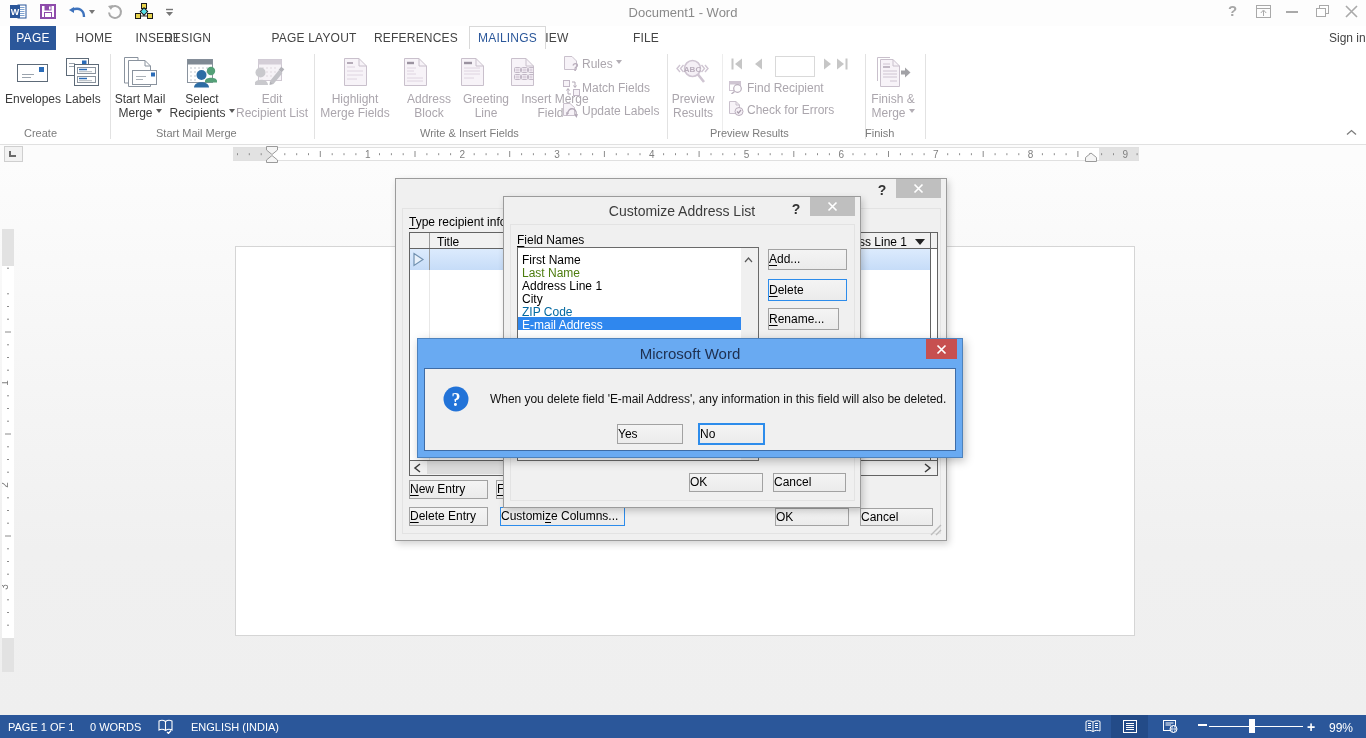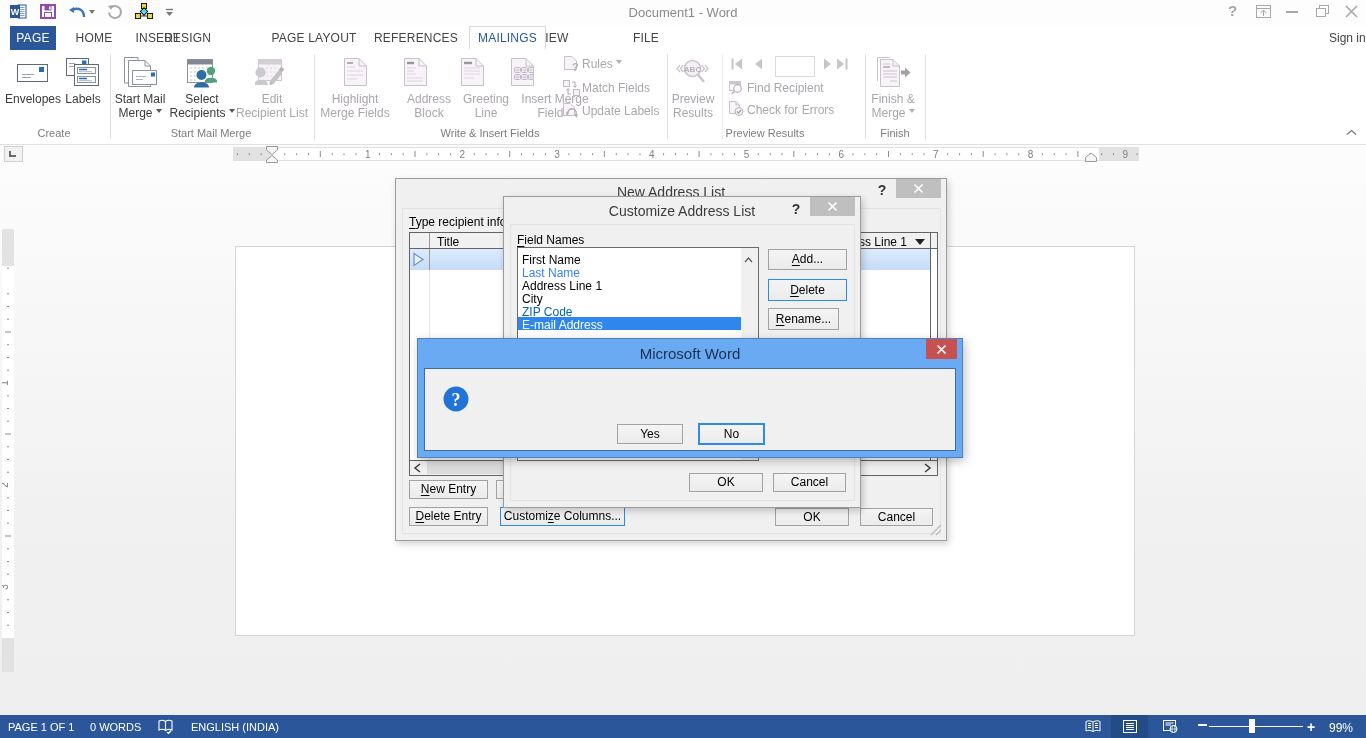--- a/index.html
+++ b/index.html
@@ -1,27 +1,27 @@
 <!DOCTYPE html>
 <html><head><meta charset="utf-8">
 <style>
 html,body{margin:0;padding:0}
 #app{position:relative;width:1366px;height:738px;font-family:"Liberation Sans",sans-serif;
 background:#fff;overflow:hidden;font-size:12px;color:#444}
 .ab{position:absolute}
 .tab{position:absolute;top:26px;height:24px;line-height:24px;color:#444;font-size:12px;letter-spacing:.2px}
-.glab{position:absolute;top:127px;height:12px;line-height:12px;font-size:11px;color:#7c7c7c;text-align:center}
+.glab{position:absolute;top:127px;height:12px;line-height:12px;font-size:11px;color:#7c7c7c;}
 .sep{position:absolute;top:54px;height:85px;width:1px;background:#e2e2e2}
 .bt1{position:absolute;top:93px;font-size:12px;color:#3b3b3b;text-align:center;line-height:12px;white-space:nowrap}
 .bt2{position:absolute;top:107px;font-size:12px;color:#3b3b3b;text-align:center;line-height:12px;white-space:nowrap}
 .dis{color:#aba6ad!important}
 .car{display:inline-block;width:0;height:0;border:3px solid transparent;border-top:4px solid #585858;margin-left:3px;vertical-align:1px}
 .car2{display:inline-block;width:0;height:0;border:3px solid transparent;border-top:4px solid #b3aeb5;margin-left:3px;vertical-align:1px}
 .btn{position:absolute;border:1px solid #a2a2a2;background:linear-gradient(#f4f4f4,#ebebeb);
-font-size:12px;color:#000;text-align:center;box-sizing:border-box}
+font-size:12px;color:#000;box-sizing:border-box}
 .btnf{border:1px solid #2d8ceb}
 u{text-decoration-thickness:1px;text-underline-offset:2px}
 .wtx{color:#fff;font-size:11px;letter-spacing:0}
 </style></head><body>
 <div id="app">
 
 <div class="ab" style="left:0;top:0;width:1366px;height:26px;background:#fdfdfd"></div>
 <svg class="ab" style="left:10px;top:4px" width="17" height="15">
 <rect x="8" y="1" width="8" height="13" fill="#fff" stroke="#2b579a"></rect>
 <line x1="9.5" y1="3.5" x2="14.5" y2="3.5" stroke="#7fa3d0"></line>
@@ -477,21 +477,20 @@
 <circle cx="10.5" cy="9" r="3.5" fill="#2b579a" stroke="#fff"></circle>
 <line x1="7" y1="9" x2="14" y2="9" stroke="#fff" stroke-width=".7"></line>
       <ellipse cx="10.5" cy="9" rx="1.7" ry="3.5" fill="none" stroke="#fff" stroke-width=".7"></ellipse>
     </svg>
 <div class="ab" style="left:1198px;top:724px;width:9px;height:2px;background:#fff"></div>
 <div class="ab" style="left:1209px;top:726px;width:94px;height:1px;background:#fff"></div>
 <div class="ab" style="left:1249px;top:719px;width:6px;height:14px;background:#fff"></div>
 <div class="ab" style="left:1307px;top:719px;width:11px;height:14px;color:#fff;font-size:14px;font-weight:bold">+</div>
 <div class="ab wtx" style="left:1329px;top:721px;font-size:12px">99%</div>
 <div class="ab" style="left:395px;top:178px;width:552px;height:363px;background:#f0f0f0;border:1px solid #9b9b9b;box-sizing:border-box;box-shadow:2px 3px 7px rgba(0,0,0,.18)"></div>
-<div class="ab" style="left:395px;top:184px;width:552px;height:16px;text-align:center;font-size:14px;color:#3c3c3c">New Address List</div>
 <div class="ab" style="left:875px;top:182px;width:14px;font-size:14px;font-weight:bold;color:#333;text-align:center">?</div>
 <div class="ab" style="left:896px;top:179px;width:45px;height:19px;background:#bfbfbf"></div>
 <svg class="ab" style="left:913px;top:183px" width="11" height="11">
       <path d="M1.5,1.5 L9.5,9.5 M9.5,1.5 L1.5,9.5" stroke="#fff" stroke-width="1.7"></path>
     </svg>
 <div class="ab" style="left:402px;top:208px;width:539px;height:326px;border:1px solid #e3e3e3;box-sizing:border-box"></div>
 <div class="ab" style="left:409px;top:215px;font-size:12px;color:#000"><u>T</u>ype recipient information in the table. To add more entries, click New Entry.</div>
 <div class="ab" style="left:409px;top:232px;width:529px;height:244px;background:#fff;border:1px solid #636363;box-sizing:border-box"></div>
 <div class="ab" style="left:410px;top:233px;width:527px;height:16px;background:#f1f1f1;border-bottom:1px solid #636363;box-sizing:border-box"></div>
 <div class="ab" style="left:429px;top:233px;width:1px;height:15px;background:#9a9a9a"></div>
@@ -526,21 +525,21 @@
 <div class="ab" style="left:503px;top:202.5px;width:358px;height:16px;text-align:center;font-size:14px;color:#3c3c3c">Customize Address List</div>
 <div class="ab" style="left:789px;top:201px;width:14px;font-size:14px;font-weight:bold;color:#333;text-align:center">?</div>
 <div class="ab" style="left:810px;top:197px;width:45px;height:19px;background:#bfbfbf"></div>
 <svg class="ab" style="left:827px;top:201px" width="11" height="11">
       <path d="M1.5,1.5 L9.5,9.5 M9.5,1.5 L1.5,9.5" stroke="#fff" stroke-width="1.7"></path>
     </svg>
 <div class="ab" style="left:510px;top:224px;width:345px;height:277px;border:1px solid #e3e3e3;box-sizing:border-box"></div>
 <div class="ab" style="left:517px;top:233px;font-size:12px;color:#000"><u style="text-underline-offset:1.5px">F</u>ield Names</div>
 <div class="ab" style="left:517px;top:247px;width:242px;height:214px;background:#fff;border:1px solid #6a6a6a;box-sizing:border-box"></div>
 <div class="ab" style="left:522px;top:252.6px;font-size:12px;color:#000">First Name</div>
-<div class="ab" style="left:522px;top:265.8px;font-size:12px;color:#3b82f6">Last Name</div>
+<div class="ab" style="left:522px;top:265.8px;font-size:12px;color:#4d7c0f">Last Name</div>
 <div class="ab" style="left:522px;top:279.0px;font-size:12px;color:#000">Address Line 1</div>
 <div class="ab" style="left:522px;top:292.2px;font-size:12px;color:#000">City</div>
 <div class="ab" style="left:522px;top:305.4px;font-size:12px;color:#0369a1">ZIP Code</div>
 <div class="ab" style="left:518px;top:317px;width:223px;height:13.4px;background:#2f87ee"></div>
 <div class="ab" style="left:522px;top:318.2px;font-size:12px;color:#fff">E-mail Address</div>
 <div class="ab" style="left:741px;top:248px;width:17px;height:212px;background:#f0f0f0"></div>
 <svg class="ab" style="left:744px;top:257px" width="9" height="6">
       <path d="M1,5 L4.5,1 L8,5" fill="none" stroke="#5a5a5a" stroke-width="1.2"></path>
     </svg>
 <div class="btn" style="left:768px;top:249px;width:79px;height:21px;line-height:19px"><u>A</u>dd...</div>
@@ -552,14 +551,15 @@
 <div class="ab" style="left:417px;top:344.5px;width:546px;height:18px;text-align:center;font-size:15px;color:#1e2f4f">Microsoft Word</div>
 <div class="ab" style="left:926px;top:339px;width:31px;height:20px;background:#c75050"></div>
 <svg class="ab" style="left:936px;top:344px" width="11" height="11">
       <path d="M1.5,1.5 L9.5,9.5 M9.5,1.5 L1.5,9.5" stroke="#fff" stroke-width="1.7"></path>
     </svg>
 <div class="ab" style="left:424px;top:368px;width:532px;height:83px;background:#f0f0f0;border:1px solid #3e6ca6;box-sizing:border-box"></div>
 <svg class="ab" style="left:443px;top:386px" width="26" height="26">
 <circle cx="13" cy="13" r="12.5" fill="#2273d8"></circle>
 <text x="13" y="19.5" font-size="18" font-weight="bold" fill="#fff" text-anchor="middle" font-family="Liberation Serif">?</text>
     </svg>
+<div class="ab" style="left:490px;top:392px;width:460px;font-size:12px;color:#111;letter-spacing:-.05px">When you delete field 'E-mail Address', any information in this field will also be deleted.</div>
 <div class="btn" style="left:617px;top:424px;width:66px;height:20px;line-height:18px">Yes</div>
 <div class="btn" style="left:698px;top:423px;width:67px;height:22px;line-height:19px;border:2px solid #2d8ceb">No</div>
 </div>
 </body></html>

